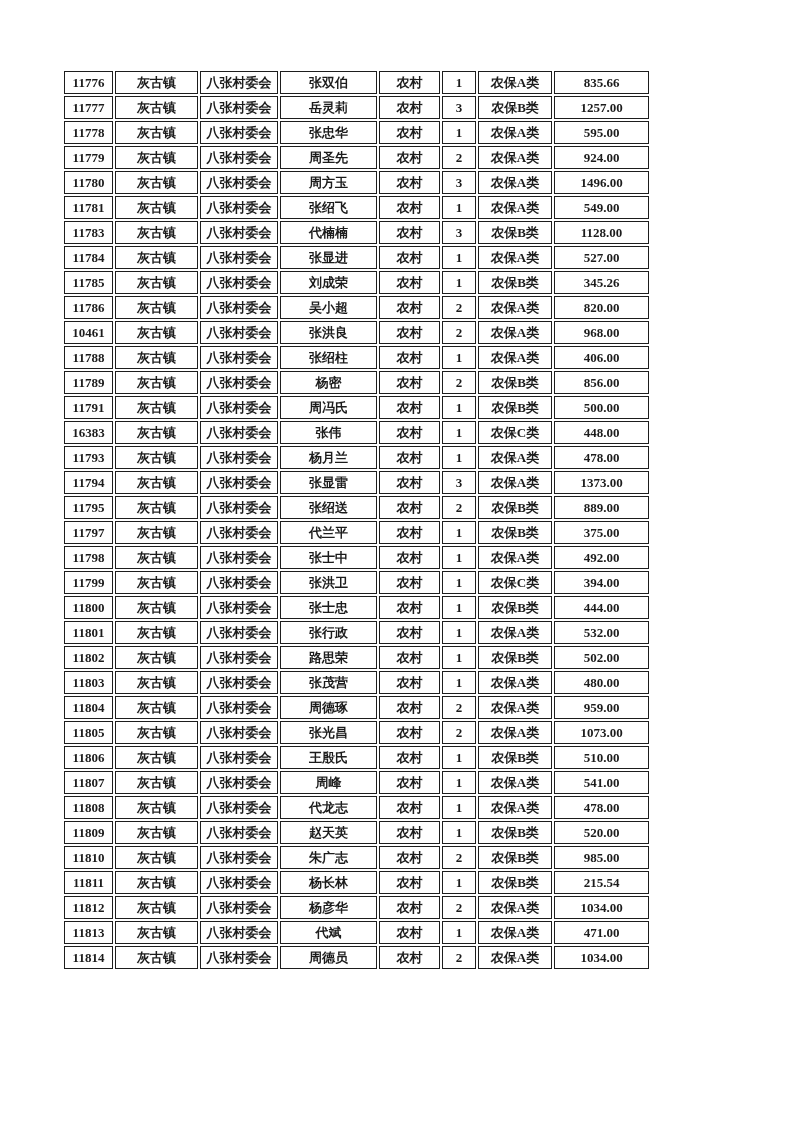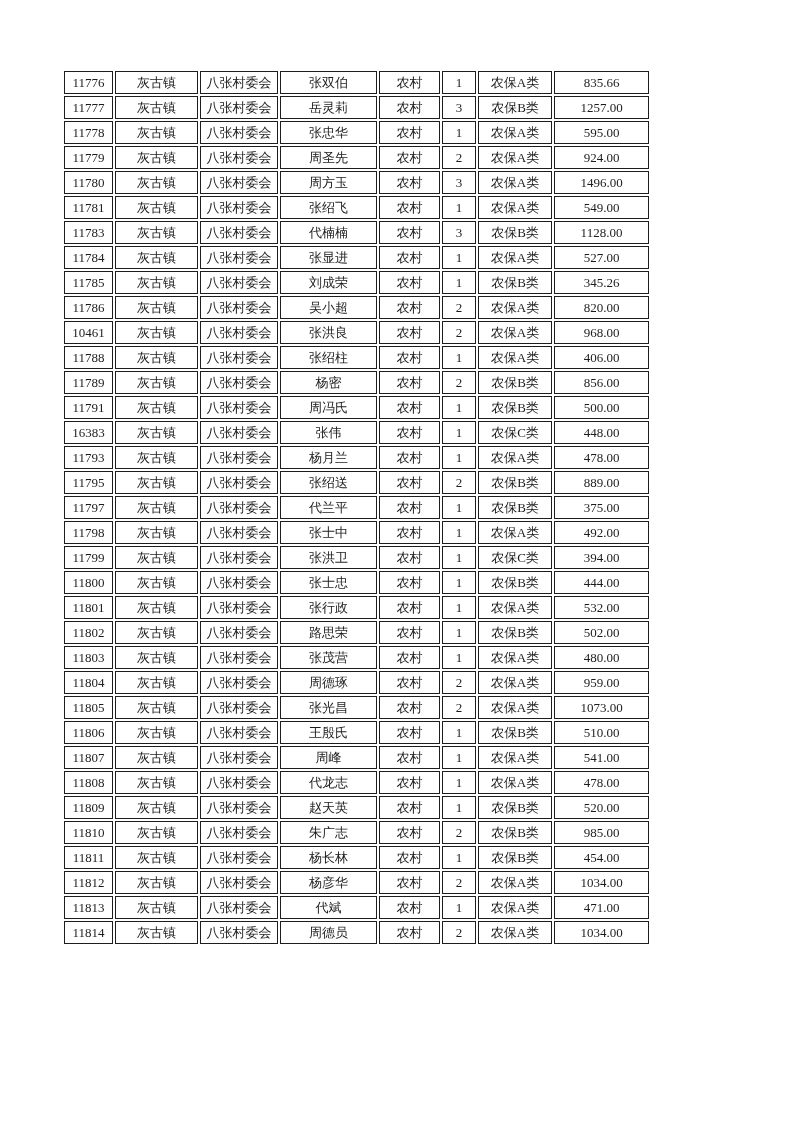--- a/index.html
+++ b/index.html
@@ -11,20 +11,21 @@
     width: 793px;
     height: 1122px;
     position: relative;
     font-family: "Liberation Serif", "DejaVu Serif", serif;
     color: #1c1c1c;
   }
   .sheet {
     position: absolute;
     left: 62px;
     top: 69px;
+    font-weight: bold;
   }
   table.roster {
     border-collapse: separate;
     border-spacing: 2px;
     table-layout: fixed;
   }
   table.roster td {
     border: 1px solid #1d1d1d;
     height: 21px;
     padding: 0 1px;
@@ -215,20 +216,30 @@
     <td>11793</td>
     <td>灰古镇</td>
     <td>八张村委会</td>
     <td>杨月兰</td>
     <td>农村</td>
     <td>1</td>
     <td>农保A类</td>
     <td>478.00</td>
   </tr>
         <tr>
+    <td>11794</td>
+    <td>灰古镇</td>
+    <td>八张村委会</td>
+    <td>张显雷</td>
+    <td>农村</td>
+    <td>3</td>
+    <td>农保A类</td>
+    <td>1373.00</td>
+  </tr>
+        <tr>
     <td>11795</td>
     <td>灰古镇</td>
     <td>八张村委会</td>
     <td>张绍送</td>
     <td>农村</td>
     <td>2</td>
     <td>农保B类</td>
     <td>889.00</td>
   </tr>
         <tr>
@@ -372,21 +383,21 @@
     <td>985.00</td>
   </tr>
         <tr>
     <td>11811</td>
     <td>灰古镇</td>
     <td>八张村委会</td>
     <td>杨长林</td>
     <td>农村</td>
     <td>1</td>
     <td>农保B类</td>
-    <td>454.00</td>
+    <td>215.54</td>
   </tr>
         <tr>
     <td>11812</td>
     <td>灰古镇</td>
     <td>八张村委会</td>
     <td>杨彦华</td>
     <td>农村</td>
     <td>2</td>
     <td>农保A类</td>
     <td>1034.00</td>

